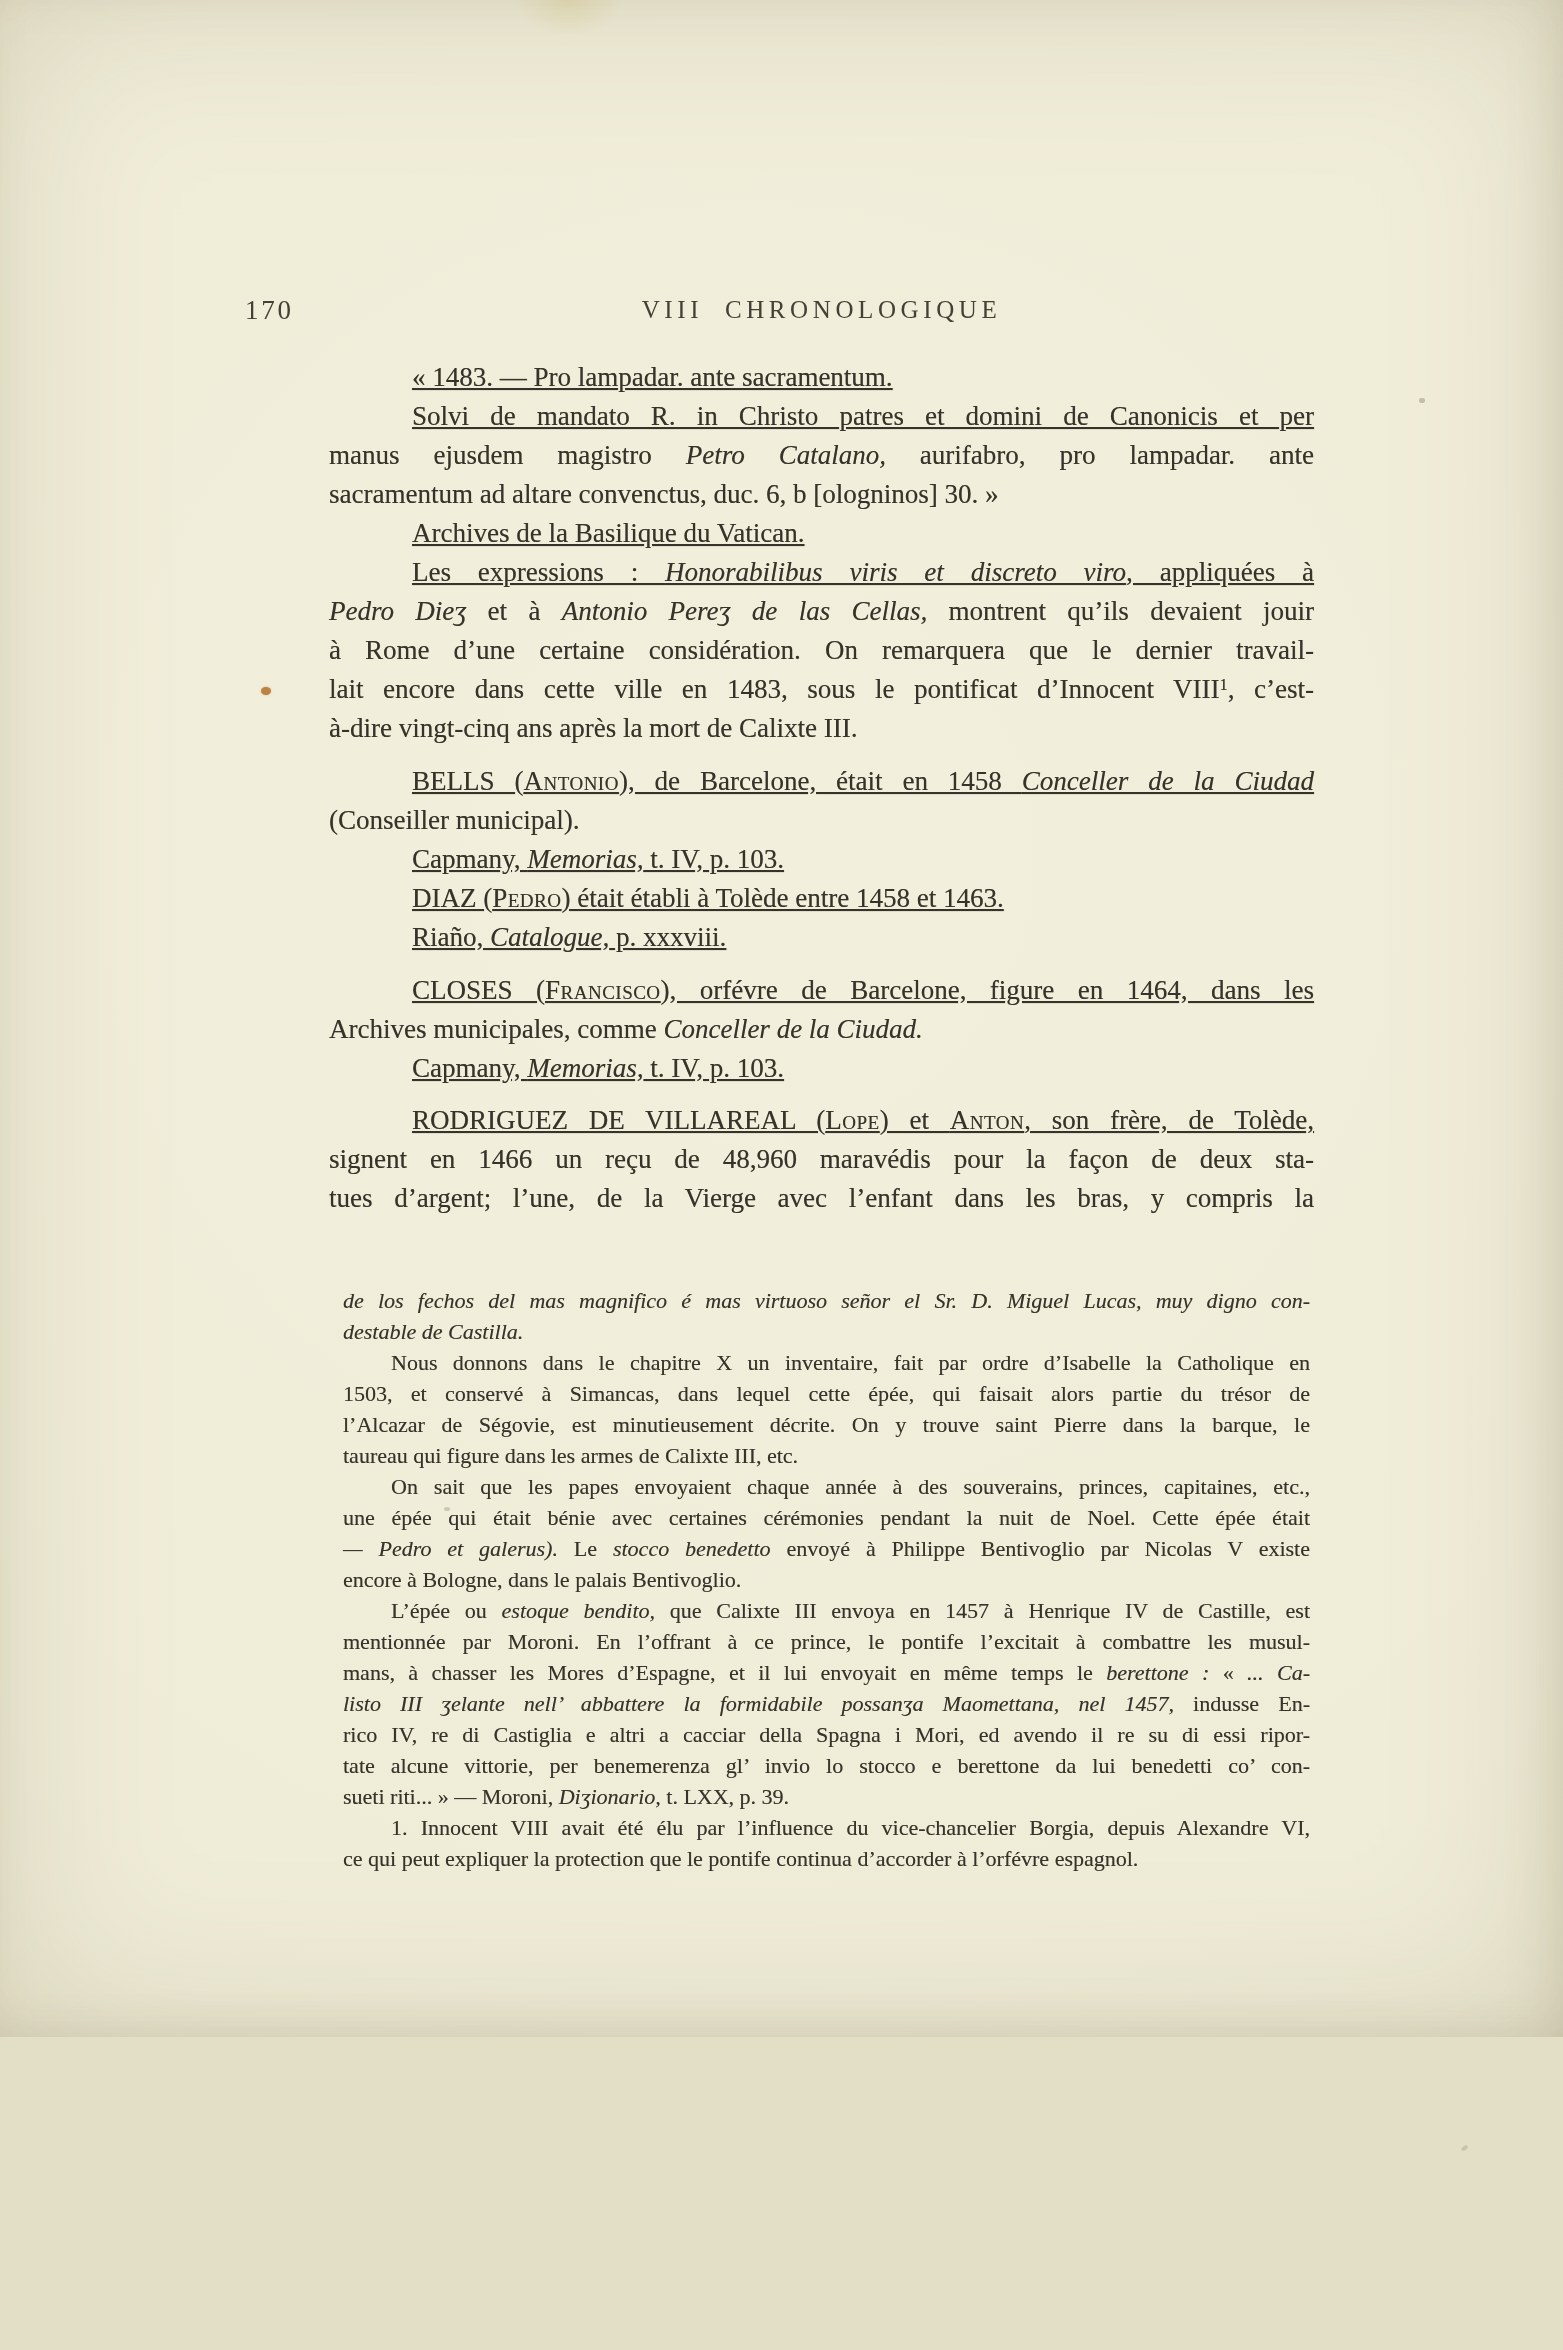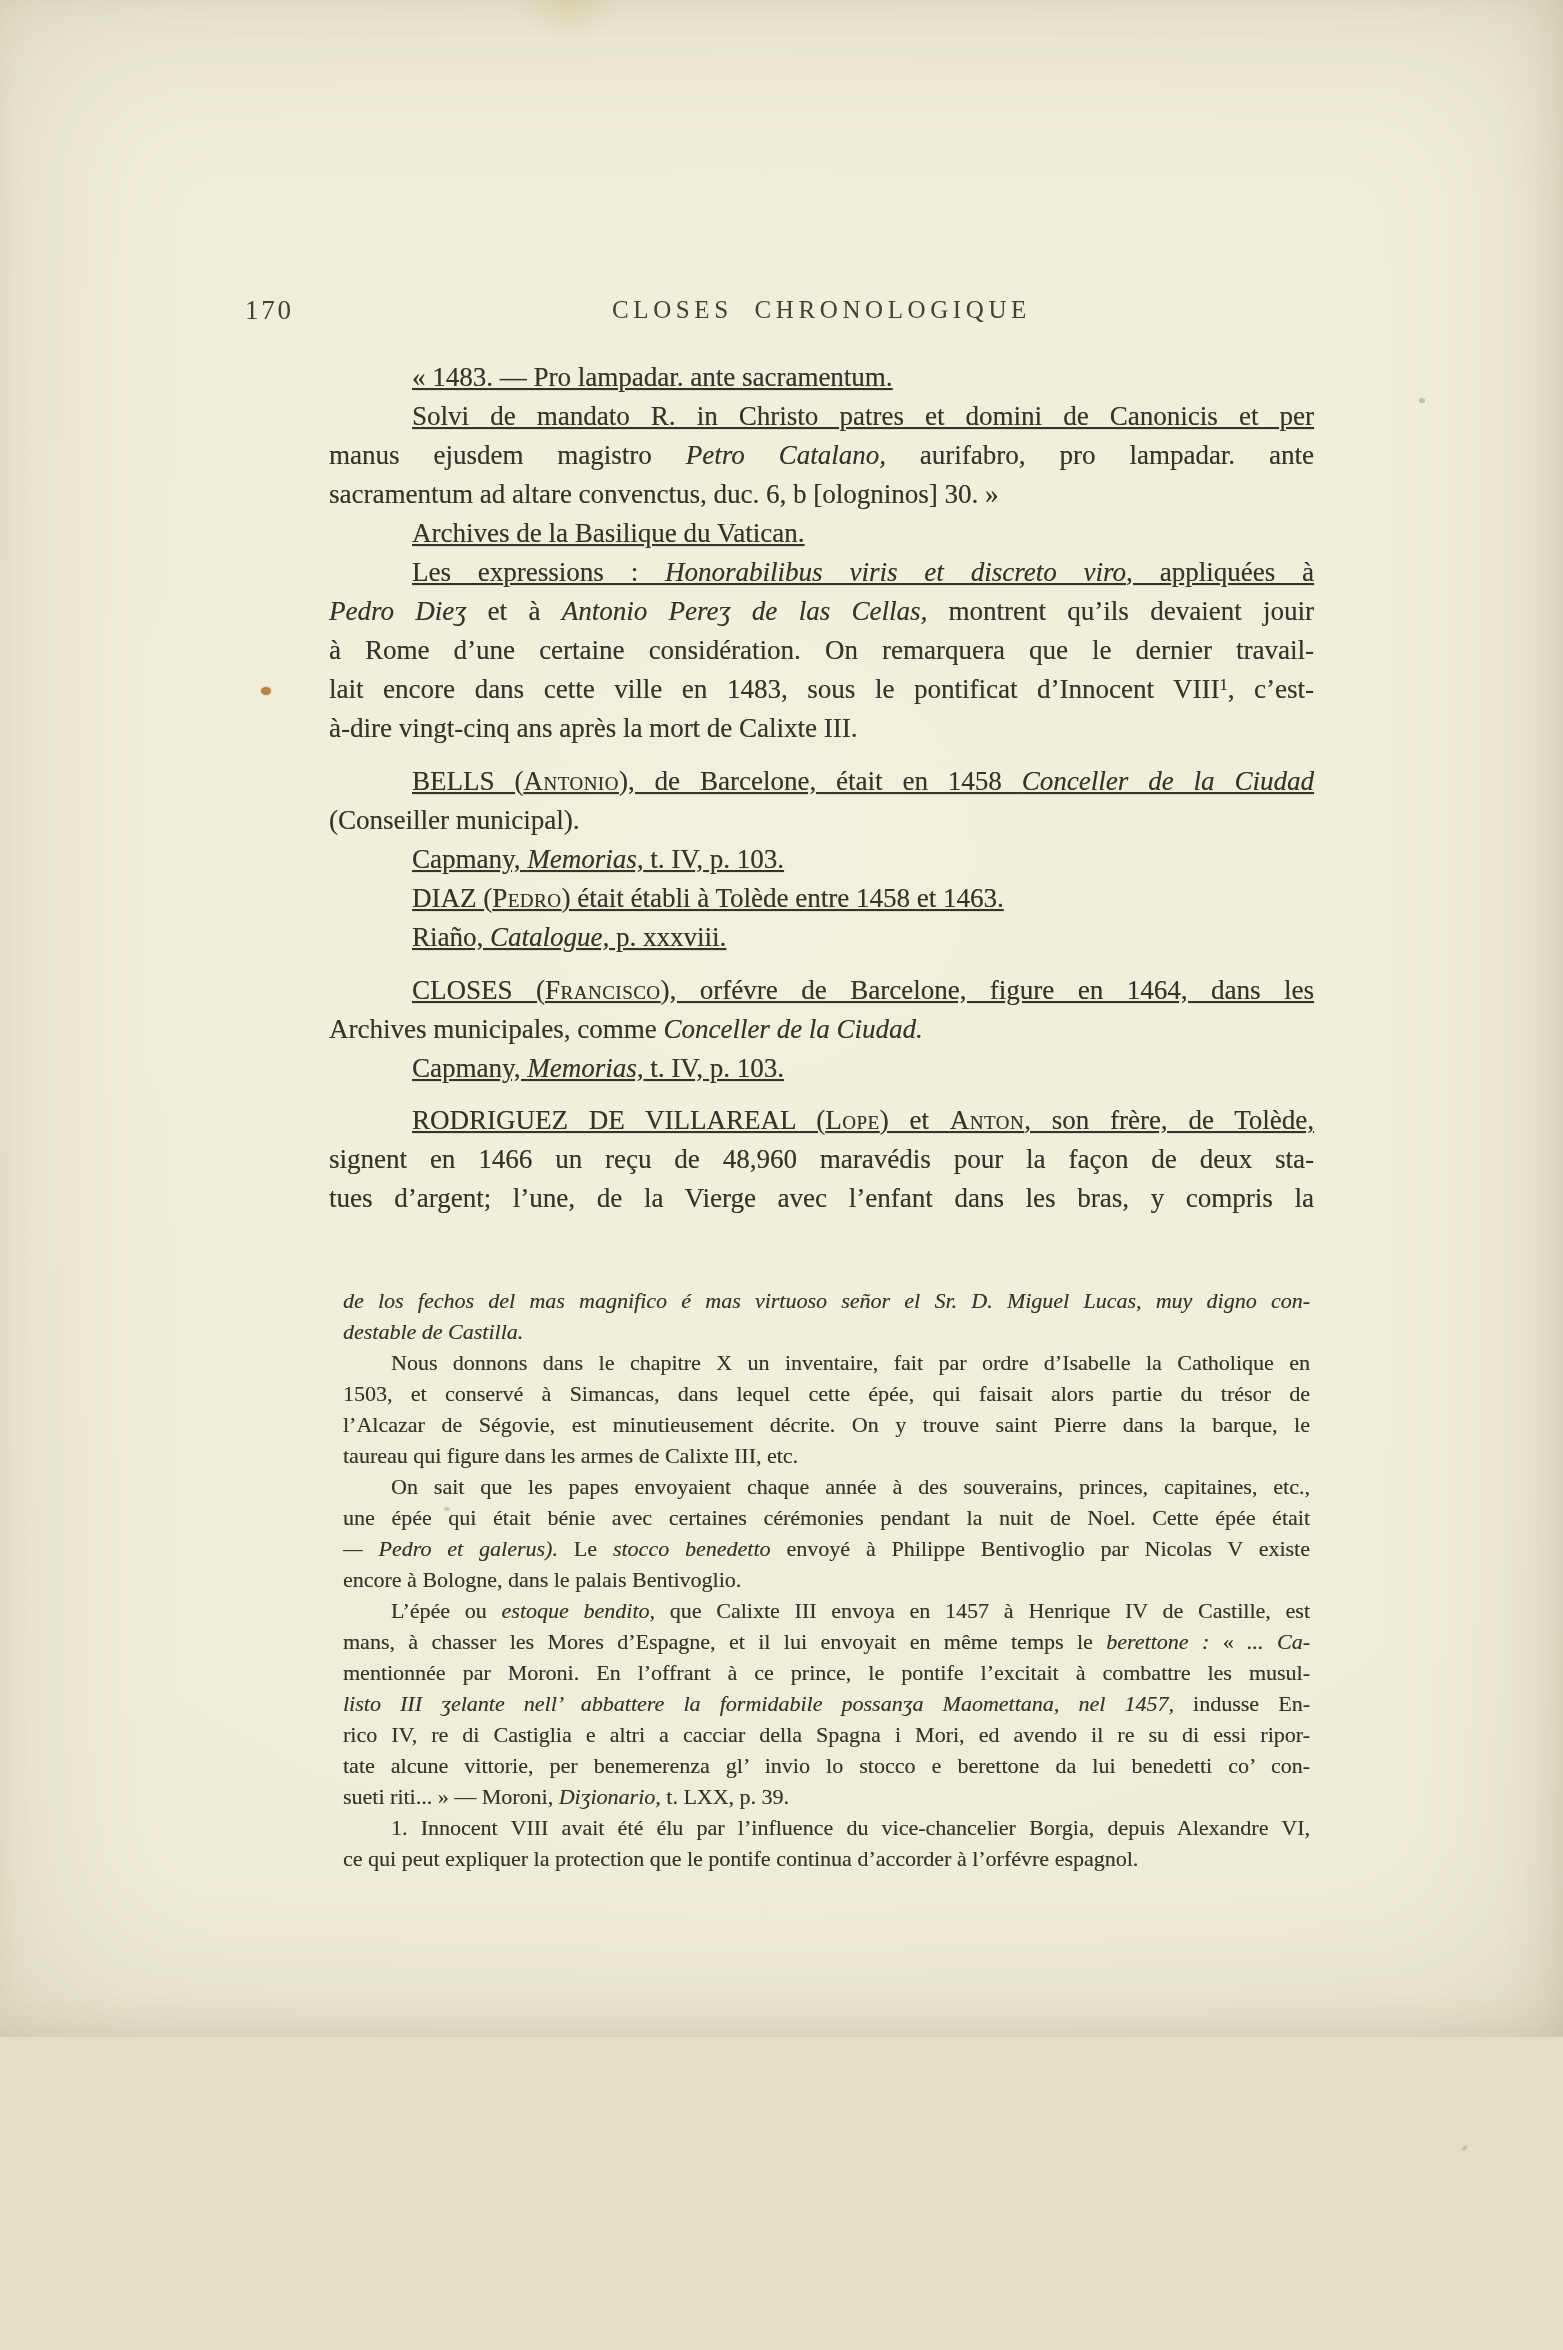--- a/index.html
+++ b/index.html
@@ -72,21 +72,21 @@
   .stain{position:absolute;left:514px;top:0;width:110px;height:37px;background:radial-gradient(ellipse at 50% 0%, rgba(196,178,96,.25), rgba(196,178,96,0) 70%);}
 </style>
 </head>
 <body>
 
 <div class="page">
   <div class="stain"></div>
 
   <span class="pagenum">170</span>
 
-  <div class="running-title">CLOSES CHRONOLOGIQUE</div>
+  <div class="running-title">VIII CHRONOLOGIQUE</div>
 
   <div class="main-text" id="main-text">
       <div class="para ind">
         <div class="line"><span>« 1483. — Pro lampadar. ante sacramentum.</span></div>
       </div>
       <div class="para ind">
         <div class="line just"><span>Solvi de mandato R. in Christo patres et domini de Canonicis et per</span></div>
         <div class="line just"><span>manus ejusdem magistro </span><span class="i">Petro Catalano,</span><span> aurifabro, pro lampadar. ante</span></div>
         <div class="line"><span>sacramentum ad altare convenctus, duc. 6, b [ologninos] 30. »</span></div>
       </div>
@@ -139,22 +139,22 @@
         <div class="line"><span>taureau qui figure dans les armes de Calixte III, etc.</span></div>
       </div>
       <div class="para ind">
         <div class="line just"><span>On sait que les papes envoyaient chaque année à des souverains, princes, capitaines, etc.,</span></div>
         <div class="line just"><span>une épée qui était bénie avec certaines cérémonies pendant la nuit de Noel. Cette épée était</span></div>
         <div class="line just"><span class="i">— Pedro et galerus).</span><span> Le </span><span class="i">stocco benedetto</span><span> envoyé à Philippe Bentivoglio par Nicolas V existe</span></div>
         <div class="line"><span>encore à Bologne, dans le palais Bentivoglio.</span></div>
       </div>
       <div class="para ind">
         <div class="line just"><span>L’épée ou </span><span class="i">estoque bendito,</span><span> que Calixte III envoya en 1457 à Henrique IV de Castille, est</span></div>
+        <div class="line just"><span>mentionnée par Moroni. En l’offrant à ce prince, le pontife l’excitait à combattre les musul-</span></div>
         <div class="line just"><span>mans, à chasser les Mores d’Espagne, et il lui envoyait en même temps le </span><span class="i">berettone :</span><span> « </span><span class="i">... Ca-</span></div>
-        <div class="line just"><span>mentionnée par Moroni. En l’offrant à ce prince, le pontife l’excitait à combattre les musul-</span></div>
         <div class="line just"><span class="i">listo III ʒelante nell’ abbattere la formidabile possanʒa Maomettana, nel 1457,</span><span> indusse En-</span></div>
         <div class="line just"><span>rico IV, re di Castiglia e altri a cacciar della Spagna i Mori, ed avendo il re su di essi ripor-</span></div>
         <div class="line just"><span>tate alcune vittorie, per benemerenza gl’ invio lo stocco e berettone da lui benedetti co’ con-</span></div>
         <div class="line"><span>sueti riti... » — Moroni, </span><span class="i">Diʒionario,</span><span> t. LXX, p. 39.</span></div>
       </div>
       <div class="para ind">
         <div class="line just"><span>1. Innocent VIII avait été élu par l’influence du vice-chancelier Borgia, depuis Alexandre VI,</span></div>
         <div class="line"><span>ce qui peut expliquer la protection que le pontife continua d’accorder à l’orfévre espagnol.</span></div>
       </div>
     </div>

